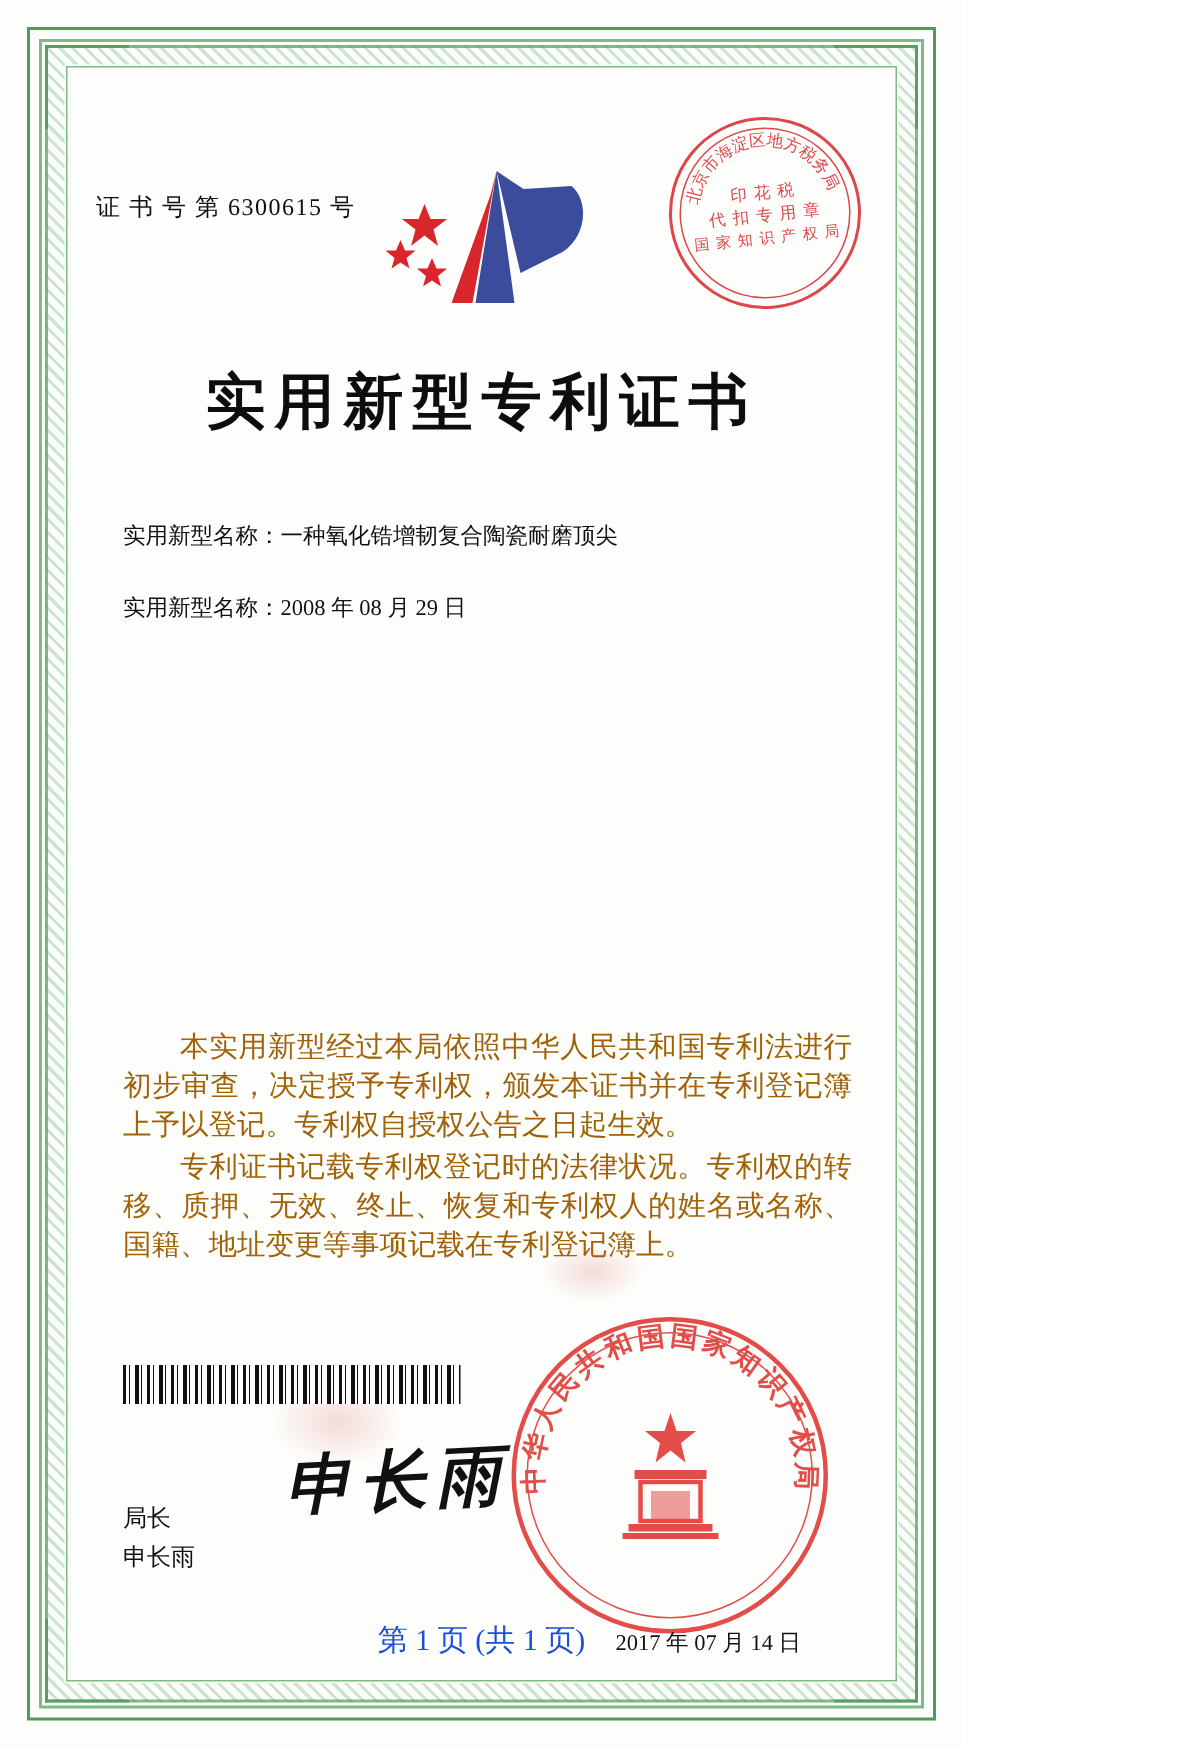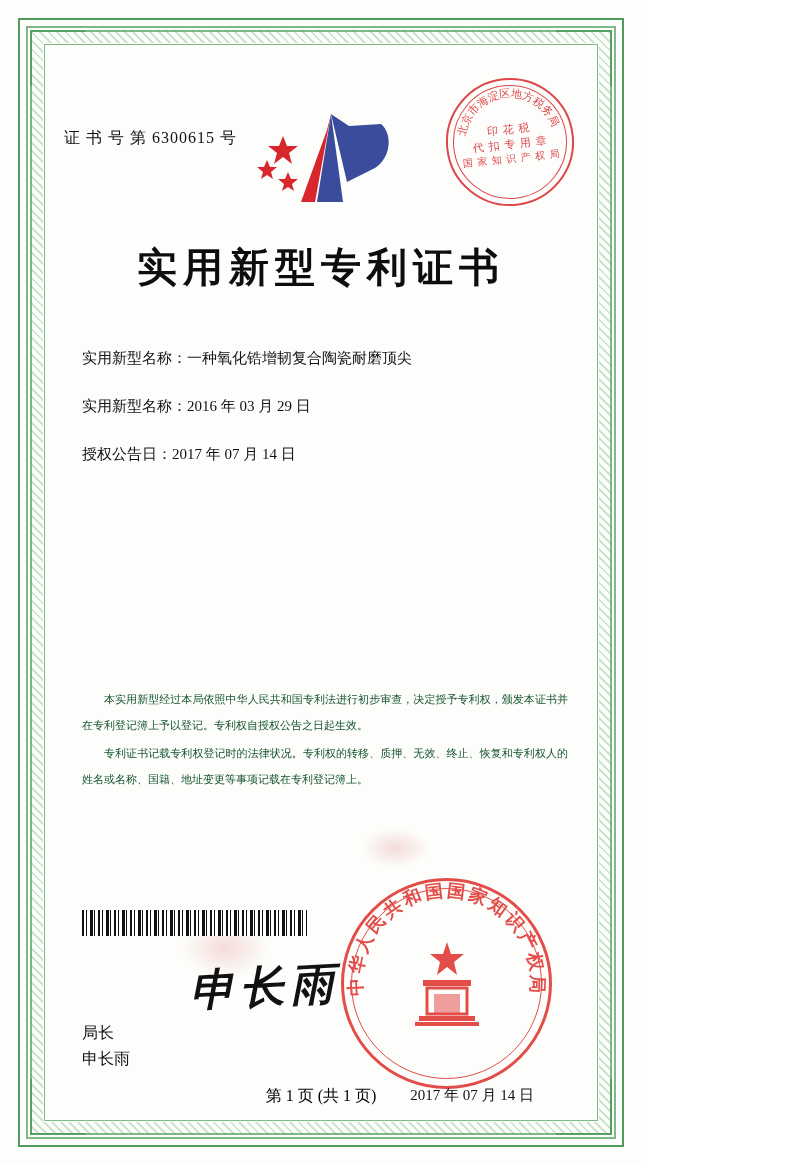--- a/index.html
+++ b/index.html
@@ -162,23 +162,23 @@
   }
   .field .val {
     display: inline;
   }
 
   .paras {
     position: absolute;
     left: 22px;
     right: 14px;
     top: 628px;
-    font-size: 11px;
+    font-size: 19px;
     line-height: 26px;
-    color: #14532d;
+    color: #a16207;
     text-align: justify;
   }
   .para {
     text-indent: 2em;
     margin-bottom: 2px;
   }
 
   
   .barcode {
     position: absolute;
@@ -189,21 +189,21 @@
     background: repeating-linear-gradient(
       to right,
       #111 0 2px, #fff 2px 4px, #111 4px 5px, #fff 5px 8px,
       #111 8px 11px, #fff 11px 12px, #111 12px 13px, #fff 13px 16px);
   }
 
   
   .sig-block {
     position: absolute;
     left: 22px;
-    top: 962px;
+    top: 942px;
     font-size: 16px;
     line-height: 26px;
     color: #111;
   }
   .sig-hand {
     position: absolute;
     left: 130px;
     top: 900px;
     font-size: 44px;
     font-family: "Liberation Serif", "DejaVu Serif", serif;
@@ -247,22 +247,22 @@
     top: 1028px;
     font-size: 15px;
     color: #111;
   }
 
   .footer {
     position: absolute;
     left: 0; right: 0;
     bottom: 0px;
     text-align: center;
-    font-size: 16px;
-    color: #000000;
+    font-size: 20px;
+    color: #1d4ed8;
   }
   
   .stain {
     position: absolute;
     background: radial-gradient(ellipse at center, rgba(200,60,60,.18), rgba(200,60,60,0) 70%);
     pointer-events: none;
   }
 </style>
 </head>
 <body>
@@ -312,24 +312,21 @@
       <div class="bot">国 家 知 识 产 权 局</div>
     </div>
 
     <div class="title">实用新型专利证书</div>
 
     <div class="fields">
       <div class="field">
         <span class="lbl">实用新型名称：</span><span class="val">一种氧化锆增韧复合陶瓷耐磨顶尖</span>
       </div>
       <div class="field">
-        <span class="lbl">实用新型名称：</span><span class="val">2016 年 03 月 29 日</span>
-      </div>
-      <div class="field">
-        <span class="lbl">授权公告日：</span><span class="val">2017 年 07 月 14 日</span>
+        <span class="lbl">实用新型名称：</span><span class="val">2008 年 08 月 29 日</span>
       </div>
     </div>
 
     <div class="paras">
       <div class="para">本实用新型经过本局依照中华人民共和国专利法进行初步审查，决定授予专利权，颁发本证书并在专利登记簿上予以登记。专利权自授权公告之日起生效。</div>
       <div class="para">专利证书记载专利权登记时的法律状况。专利权的转移、质押、无效、终止、恢复和专利权人的姓名或名称、国籍、地址变更等事项记载在专利登记簿上。</div>
     </div>
 
     <div class="stain" style="left:120px; top:860px; width:90px; height:60px;"></div>
     <div class="stain" style="left:300px; top:770px; width:70px; height:40px;"></div>

